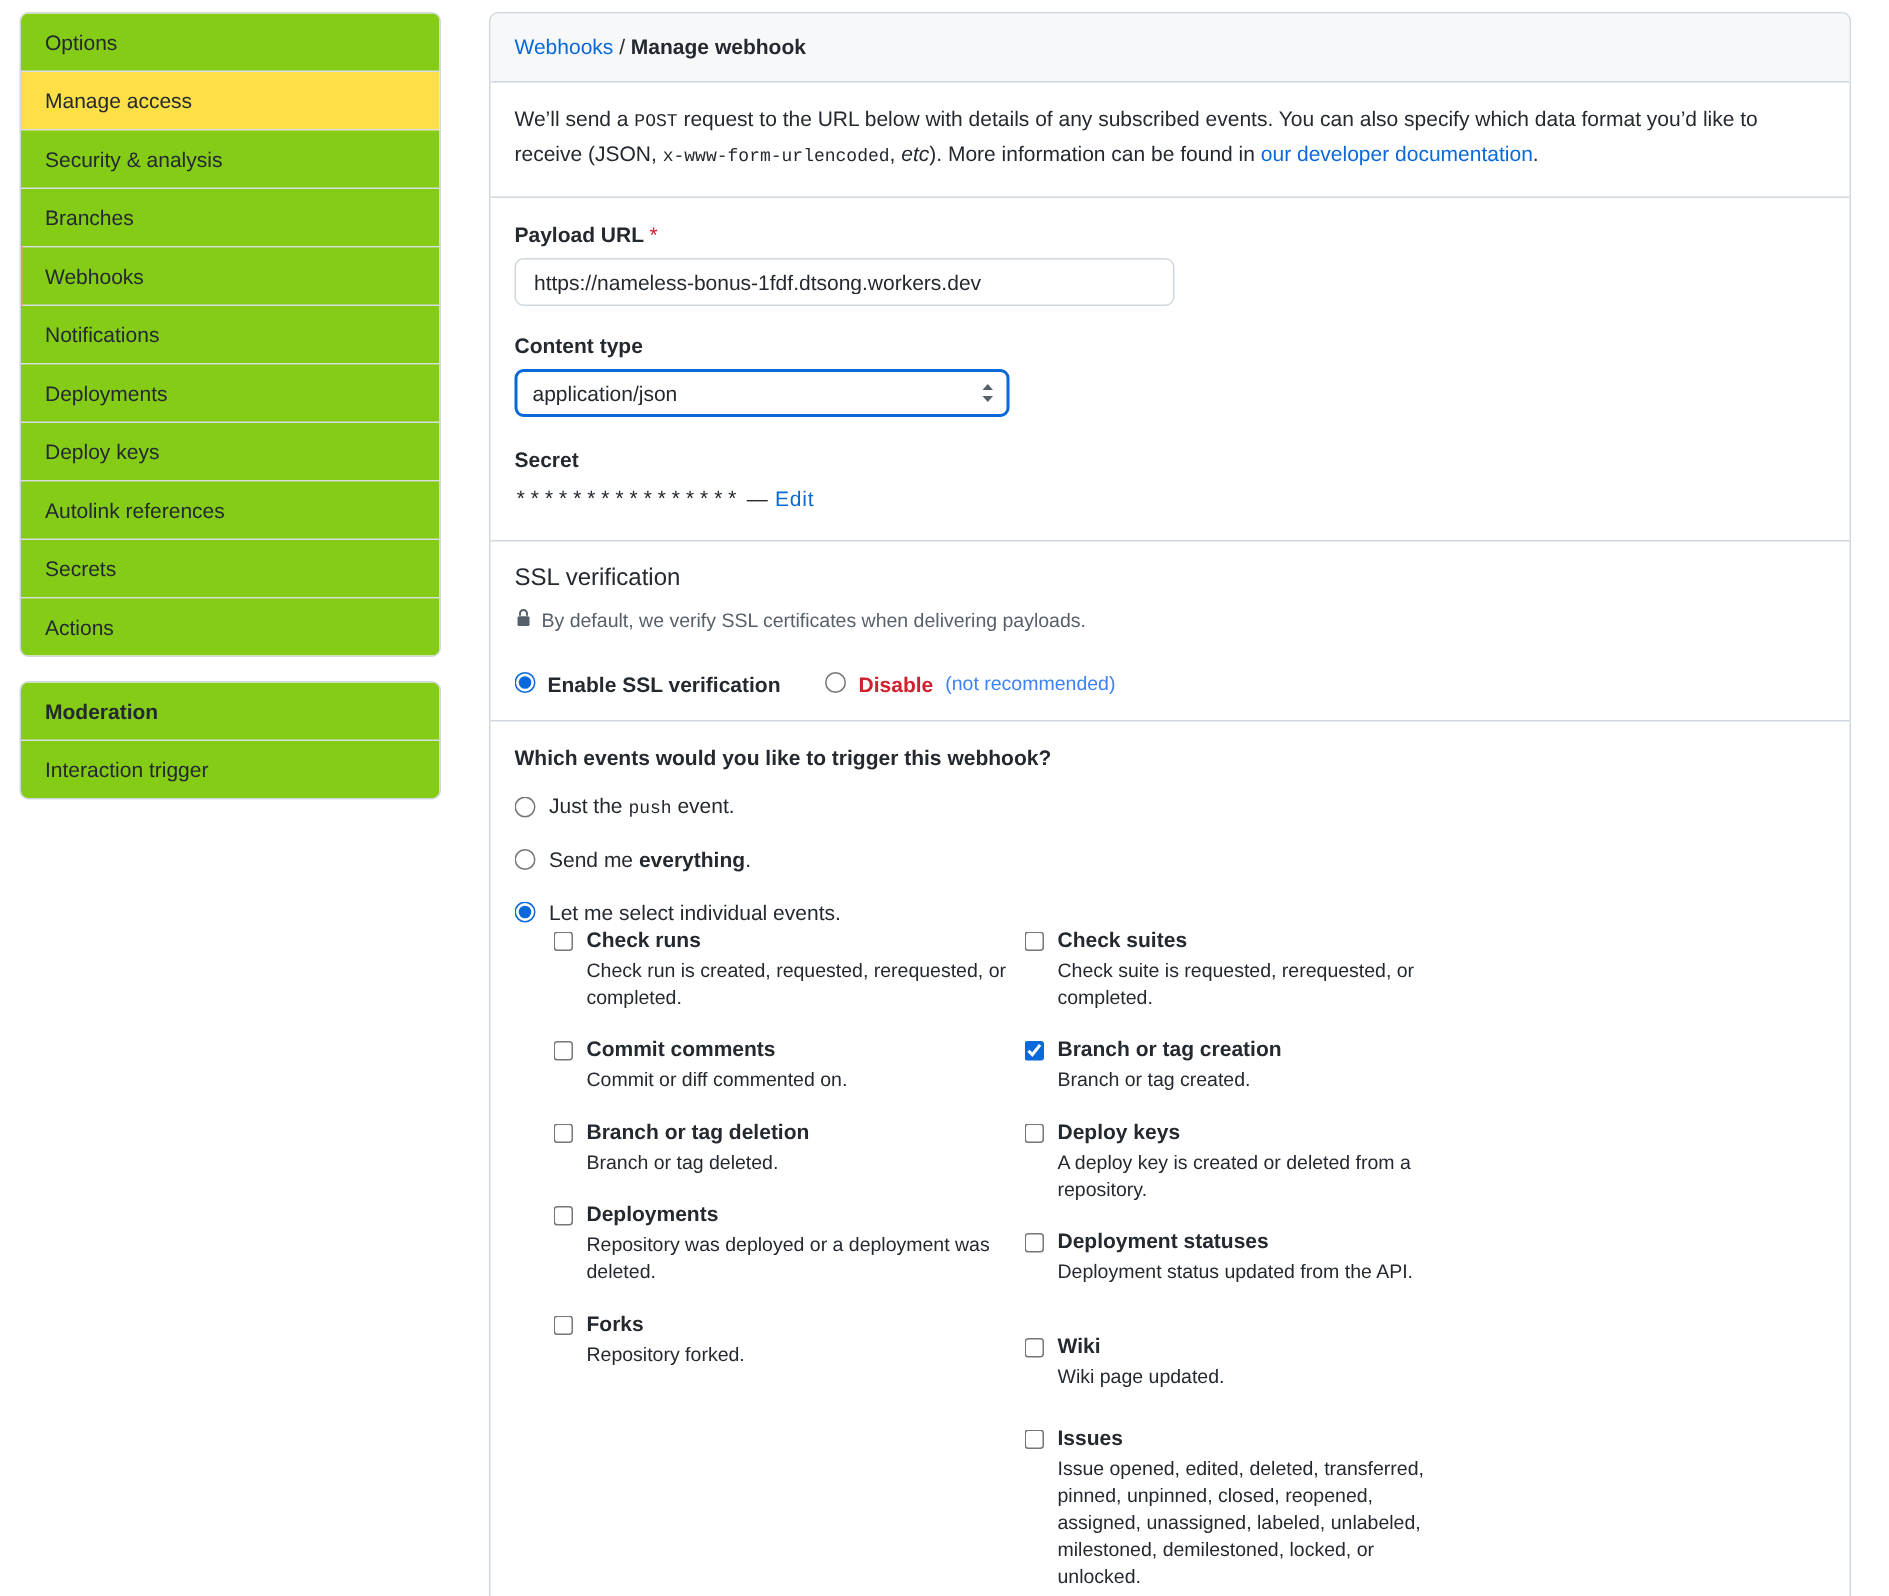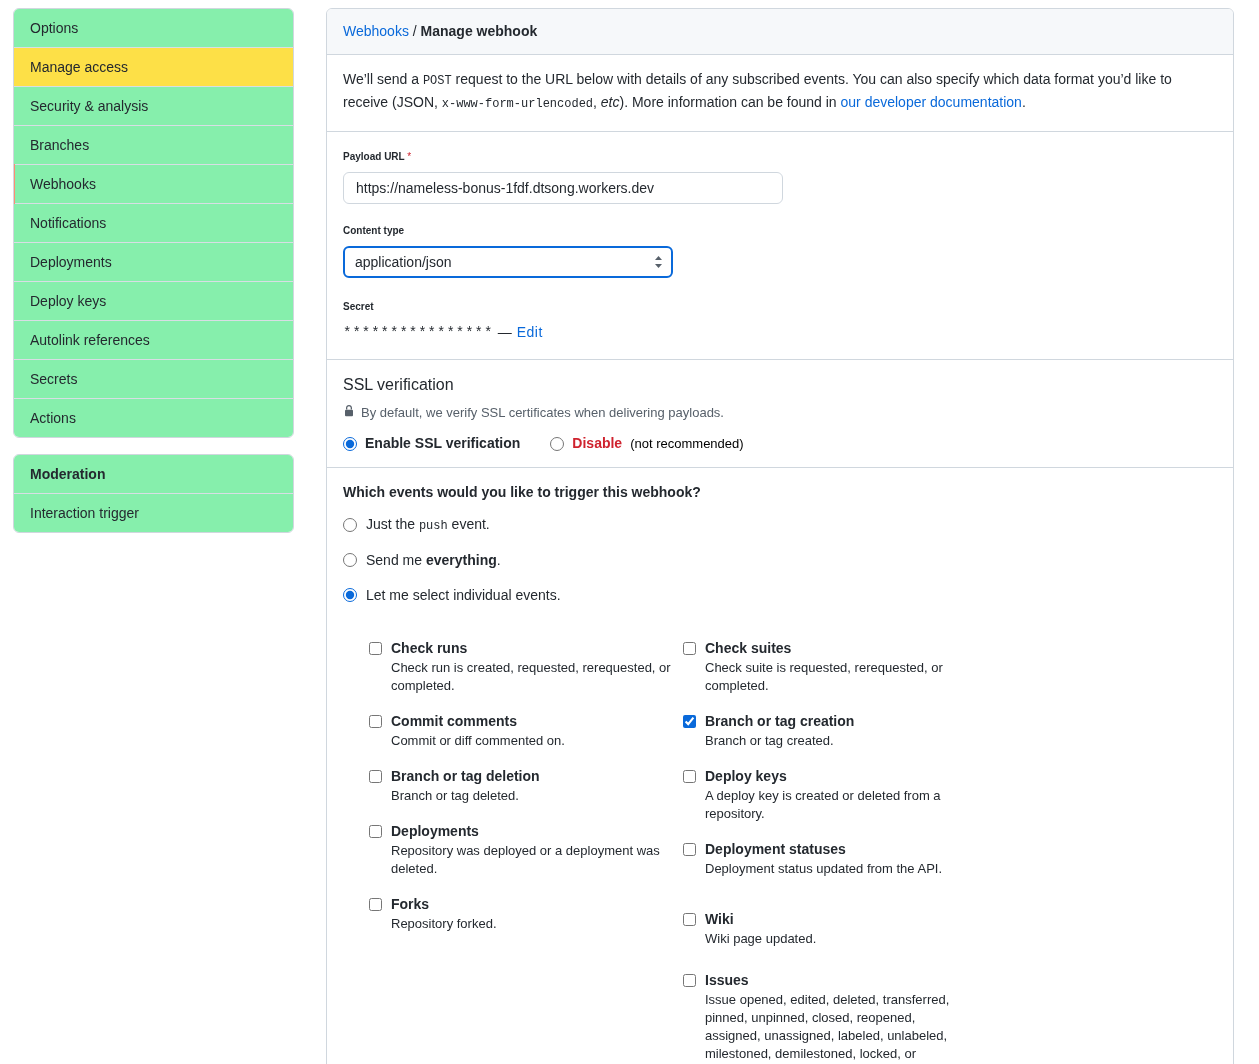--- a/index.html
+++ b/index.html
@@ -35,21 +35,21 @@
   }
   .side-box + .side-box { margin-top: 16px; }
   .side-item {
     position: relative;
     padding: 10px 16px;
     font-size: 14px;
     line-height: 18px;
     color: #24292f;
     border-bottom: 1px solid #d8dee4;
     cursor: pointer;
-    background: #86efac;
+    background: #84cc16;
   }
   .side-item:last-child { border-bottom: none; }
   .side-item.selected {
     background: #fde047;
     font-weight: 400;
   }
   .side-item.active::before {
     content: "";
     position: absolute;
     left: -1px;
@@ -95,21 +95,21 @@
     background: transparent;
   }
   .link { color: #0969da; text-decoration: none; }
   .section {
     padding: 16px;
     border-bottom: 1px solid #d0d7de;
   }
   .section.last { border-bottom: none; }
   label.fieldlabel {
     display: block;
-    font-size: 10px;
+    font-size: 14px;
     font-weight: 600;
     line-height: 17px;
     margin-bottom: 7px;
   }
   .req { color: #cf222e; font-weight: 400; }
   input.text-input {
     width: 440px;
     height: 32px;
     padding: 5px 12px;
     font-size: 14px;
@@ -169,27 +169,28 @@
     margin-top: 10px;
     margin-bottom: 14px;
   }
   .radio-line {
     display: flex;
     align-items: center;
     gap: 30px;
   }
   .radio-opt {
     display: flex;
-    align-items: flex-end;
+    align-items: flex-start;
     gap: 8px;
     font-size: 14px;
+    margin-top: 12px;
   }
   .radio-opt strong { font-weight: 600; }
   .danger { color: #cf222e; font-weight: 600; }
-  .danger-sub { color: #000000; font-weight: 400; font-size: 13px; }
+  .danger-sub { color: #3b82f6; font-weight: 400; font-size: 13px; }
   input[type="radio"] {
     width: 14px;
     height: 14px;
     margin: 0;
     accent-color: #0969da;
   }
   input[type="checkbox"] {
     width: 13px;
     height: 13px;
     margin: 0;
@@ -200,21 +201,21 @@
     font-weight: 600;
     margin-bottom: 16px;
   }
   .event-mode {
     display: flex;
     align-items: center;
     gap: 9px;
     font-size: 14px;
     margin-bottom: 19px;
   }
-  .event-mode:last-of-type { margin-bottom: 36px; }
+  .event-mode:last-of-type { margin-bottom: 2px; }
   .events-grid {
     margin-left: 26px;
     display: grid;
     grid-template-columns: 313px 313px;
     column-gap: 1px;
   }
   .event-item {
     display: flex;
     gap: 9px;
     margin-bottom: 17px;

